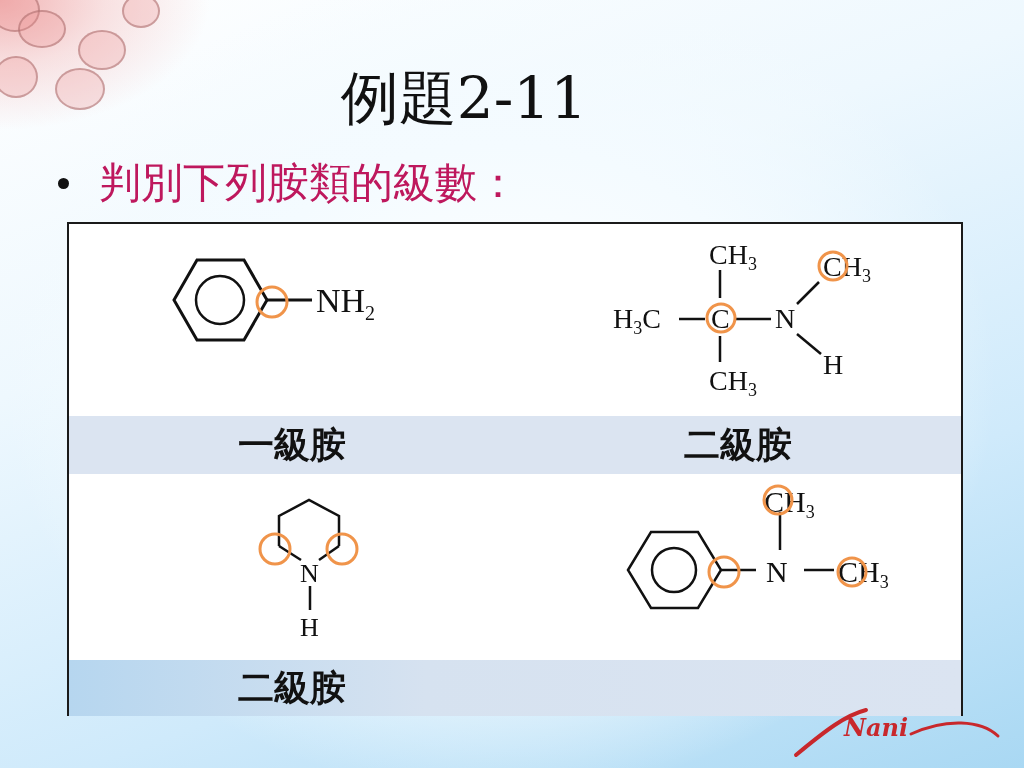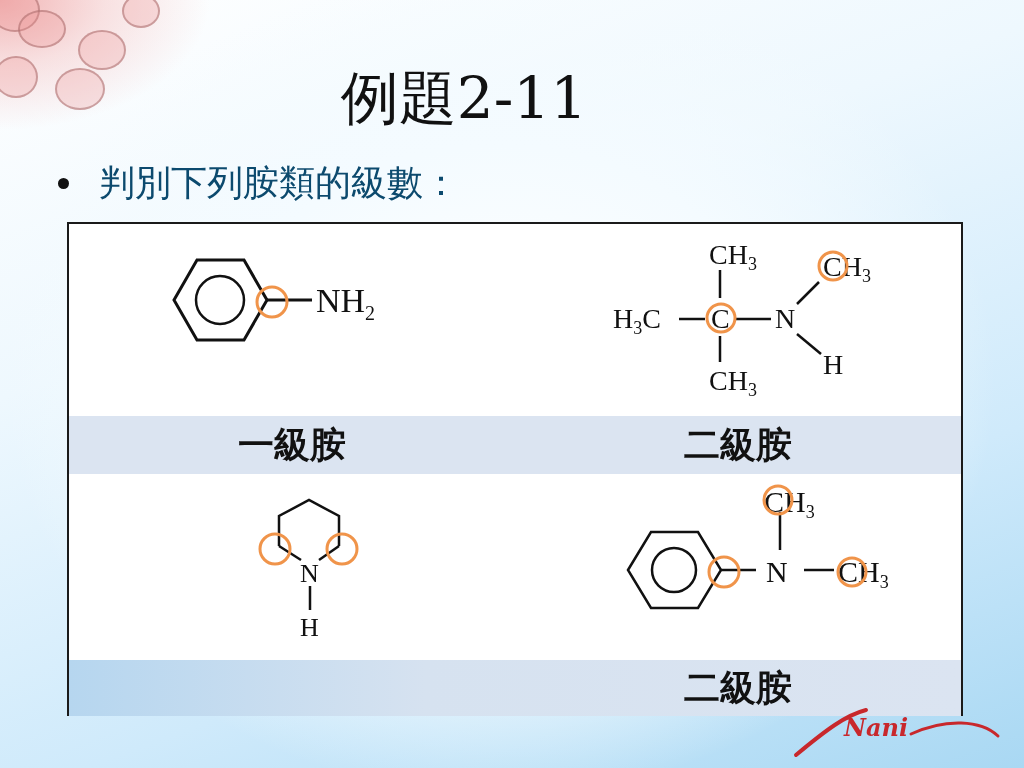--- a/index.html
+++ b/index.html
@@ -13,33 +13,33 @@
   .corner-art {
     position:absolute; left:0; top:0; width:220px; height:140px;
     background: radial-gradient(ellipse 210px 130px at 0 0, rgba(230,120,120,0.55) 0%, rgba(240,170,170,0.35) 50%, rgba(255,255,255,0) 100%);
   }
   .tube { position:absolute; border:2px solid rgba(170,110,110,0.55); border-radius:50%; background:rgba(235,140,140,0.25); }
   .title {
     position:absolute; left:0; width:928px; top:58px; text-align:center;
     font-size:58px; color:#111; line-height:80px;
   }
   .bullet-line {
-    position:absolute; left:58px; top:158px; font-size:36px; color:#0c4a6e; line-height:50px;
+    position:absolute; left:58px; top:158px; font-size:42px; color:#be185d; line-height:50px;
     display:flex; align-items:center;text-align:center;
   }
   .bullet-dot { display:inline-block; width:11px; height:11px; border-radius:50%; background:#111; margin-right:30px; }
   .box {
     position:absolute; left:67px; top:222px; width:896px; height:494px;
     border:2px solid #1a1a1a; background:#ffffff; box-sizing:border-box;
   }
   .label-row {
     position:absolute; left:0; width:892px; height:58px;
     display:flex; align-items:center;
     font-family: "DejaVu Sans", "Liberation Sans", sans-serif;
-    font-size:36px; font-weight:bold; color:#111;justify-content:flex-end;
+    font-size:36px; font-weight:bold; color:#111;
   }
   .label-row.r1 { top:192px; background:#dbe4f1; }
   .label-row.r2 { top:436px; height:56px; background:linear-gradient(90deg,#b6d6ef 0%, #d6e2f0 40%, #dbe4f1 100%); }
   .label-cell { width:50%; text-align:center; }
   .label-cell.left { padding-left:0; }
   .mol { position:absolute; }
   .logo { position:absolute; right:18px; bottom:8px; width:220px; height:60px; }
 </style>
 </head>
 <body>

